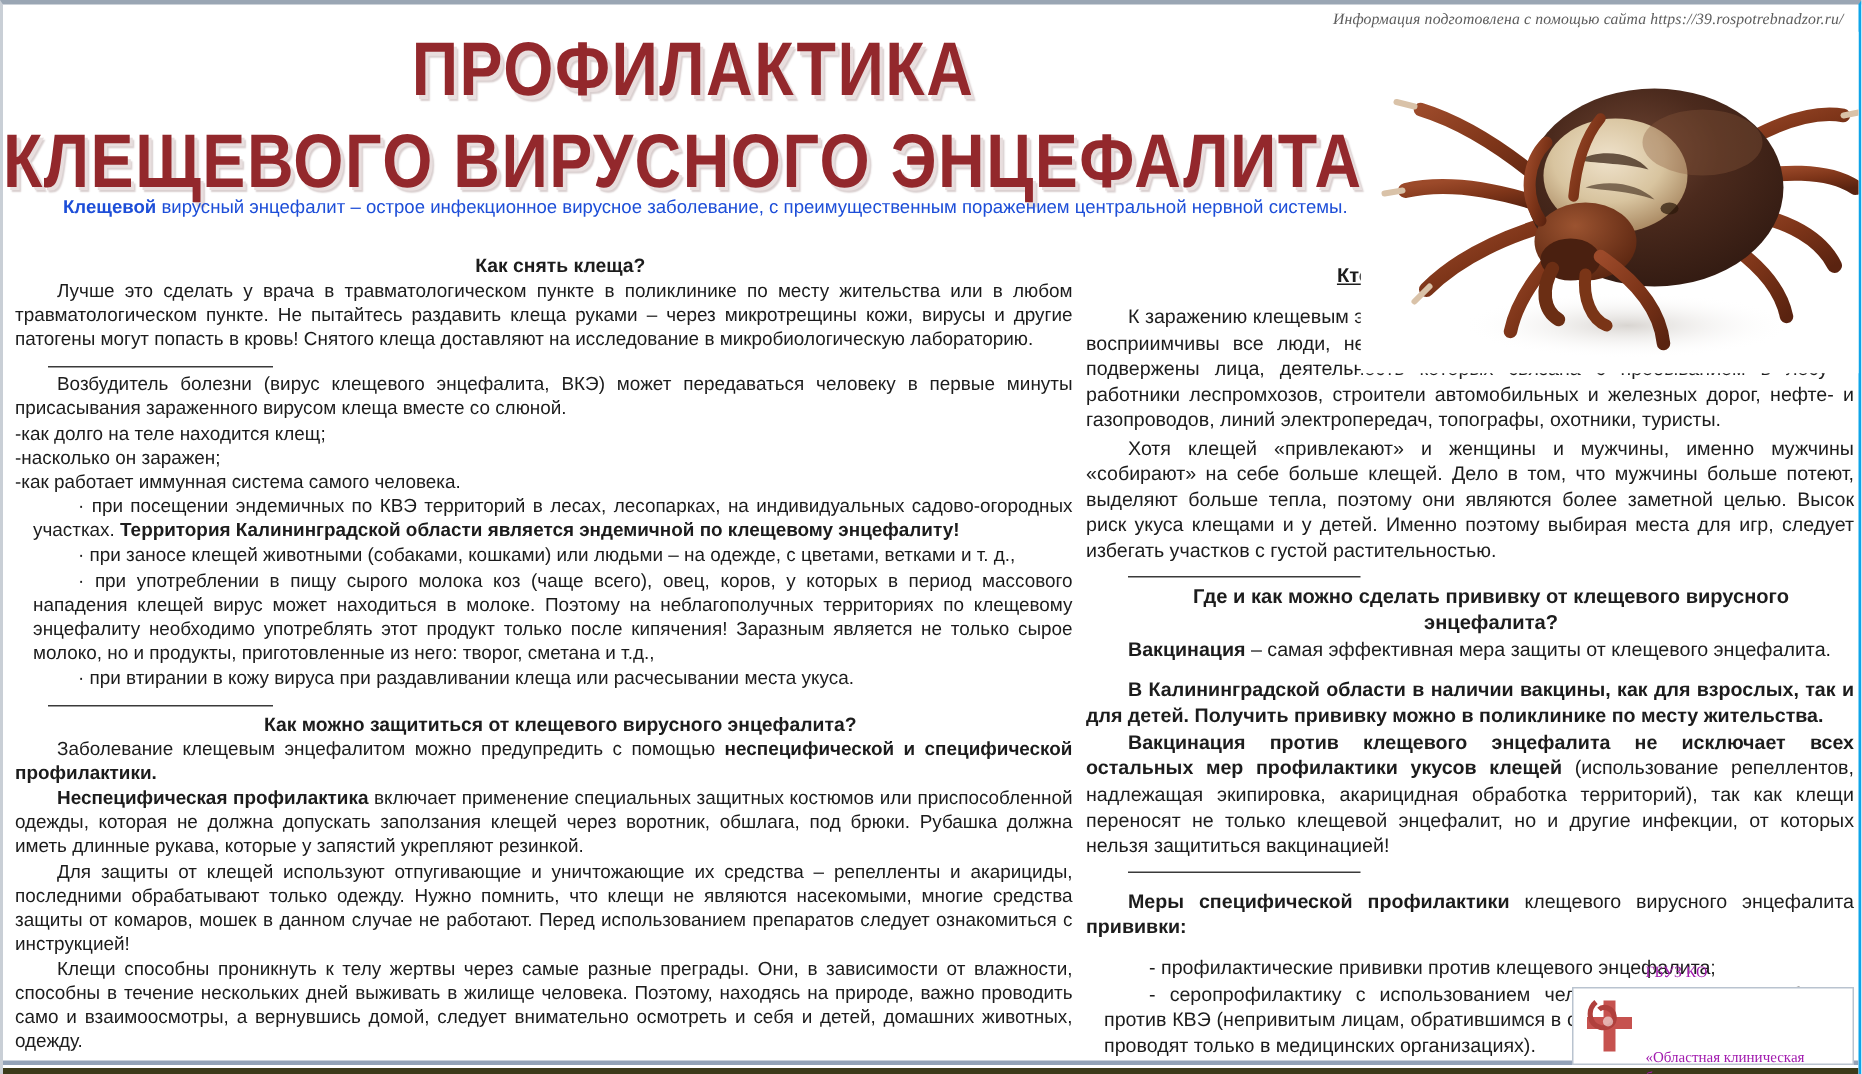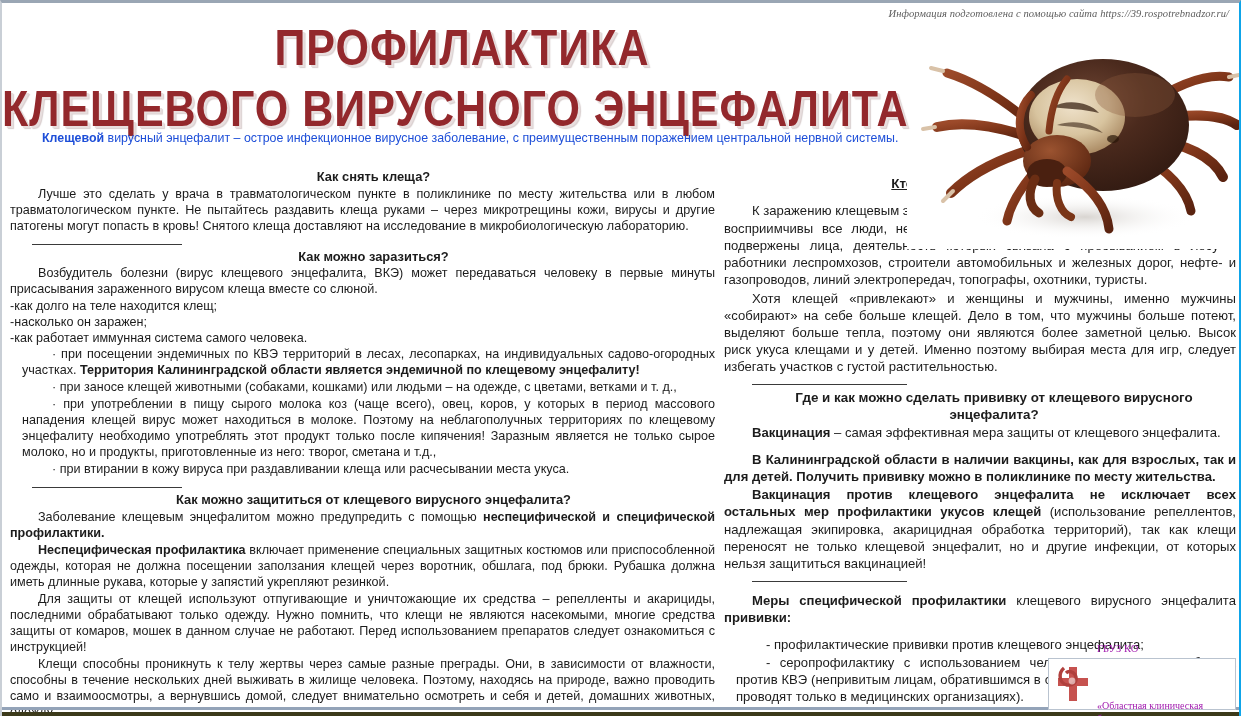--- a/index.html
+++ b/index.html
@@ -261,35 +261,34 @@
     <b>Клещевой</b><span> вирусный энцефалит – острое инфекционное вирусное заболевание, с преимущественным поражением центральной нервной системы.</span>
   </div>
 
   <div id="col-left">
 
     <h3 class="head">Как снять клеща?</h3>
     <p class="para">Лучше это сделать у врача в травматологическом пункте в поликлинике по месту жительства или в любом травматологическом пункте. Не пытайтесь раздавить клеща руками – через микротрещины кожи, вирусы и другие патогены могут попасть в кровь! Снятого клеща доставляют на исследование в микробиологическую лабораторию.</p>
 
     <div class="sec-rule"></div>
 
-    <h3 class="head">Как можно заразиться?</h3>
     <p class="para">Возбудитель болезни (вирус клещевого энцефалита, ВКЭ) может передаваться человеку в первые минуты присасывания зараженного вирусом клеща вместе со слюной.</p>
     <p class="dash">-как долго на теле находится клещ;</p>
     <p class="dash">-насколько он заражен;</p>
     <p class="dash">-как работает иммунная система самого человека.</p>
     <p class="bullet"><span>· при посещении эндемичных по КВЭ территорий в лесах, лесопарках, на индивидуальных садово-огородных участках. </span><b>Территория Калининградской области является эндемичной по клещевому энцефалиту!</b></p>
     <p class="bullet">· при заносе клещей животными (собаками, кошками) или людьми – на одежде, с цветами, ветками и т. д.,</p>
     <p class="bullet">· при употреблении в пищу сырого молока коз (чаще всего), овец, коров, у которых в период массового нападения клещей вирус может находиться в молоке. Поэтому на неблагополучных территориях по клещевому энцефалиту необходимо употреблять этот продукт только после кипячения! Заразным является не только сырое молоко, но и продукты, приготовленные из него: творог, сметана и т.д.,</p>
     <p class="bullet">· при втирании в кожу вируса при раздавливании клеща или расчесывании места укуса.</p>
 
     <div class="sec-rule"></div>
 
     <h3 class="head">Как можно защититься от клещевого вирусного энцефалита?</h3>
     <p class="para"><span>Заболевание клещевым энцефалитом можно предупредить с помощью </span><b>неспецифической и специфической профилактики.</b></p>
-    <p class="para"><b>Неспецифическая профилактика</b><span> включает применение специальных защитных костюмов или приспособленной одежды, которая не должна посещении заползания клещей через воротник, обшлага, под брюки. Рубашка должна иметь длинные рукава, которые у запястий укрепляют резинкой.</span></p>
+    <p class="para"><b>Неспецифическая профилактика</b><span> включает применение специальных защитных костюмов или приспособленной одежды, которая не должна допускать заползания клещей через воротник, обшлага, под брюки. Рубашка должна иметь длинные рукава, которые у запястий укрепляют резинкой.</span></p>
     <p class="para">Для защиты от клещей используют отпугивающие и уничтожающие их средства – репелленты и акарициды, последними обрабатывают только одежду. Нужно помнить, что клещи не являются насекомыми, многие средства защиты от комаров, мошек в данном случае не работают. Перед использованием препаратов следует ознакомиться с инструкцией!</p>
     <p class="para">Клещи способны проникнуть к телу жертвы через самые разные преграды. Они, в зависимости от влажности, способны в течение нескольких дней выживать в жилище человека. Поэтому, находясь на природе, важно проводить само и взаимоосмотры, а вернувшись домой, следует внимательно осмотреть и себя и детей, домашних животных, одежду.</p>
   </div>
 
   <div id="col-right">
 
     <h3 class="head right underline">Кто подвержен заражению?</h3>
 
     <p class="para gap wrap-short">К заражению клещевым энцефалитом</p>
     <p class="para noindent">восприимчивы все люди, независимо от возраста. Профессиональному риску подвержены лица, деятельность которых связана с пребыванием в лесу – работники леспромхозов, строители автомобильных и железных дорог, нефте- и газопроводов, линий электропередач, топографы, охотники, туристы.</p>

